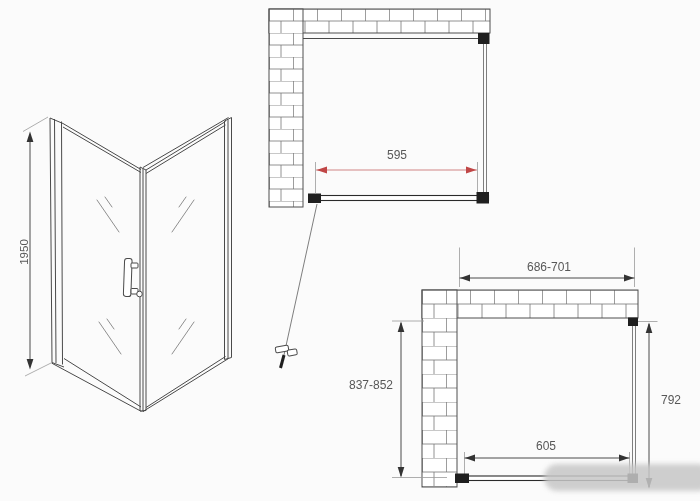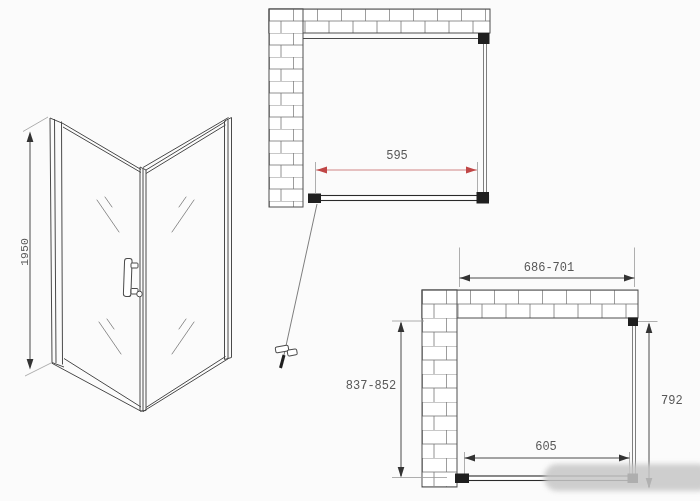--- a/index.html
+++ b/index.html
@@ -1,17 +1,17 @@
 <!DOCTYPE html>
 <html><head>
 <meta charset="utf-8">
 <style>
   html,body{margin:0;padding:0;background:#ffffff;}
   #canvas{position:relative;width:700px;height:501px;background:#fbfbfb;overflow:hidden;
-          font-family:Liberation Mono, monospace;}
+          font-family:Liberation Sans, sans-serif;}
   svg{position:absolute;inset:0;}
   .ln{stroke:#4a4a4a;stroke-width:1;fill:none;}
   .thin{stroke:#6f6f6f;stroke-width:.9;fill:none;}
   .faint{stroke:#9a9a9a;stroke-width:.8;fill:none;}
   .spark{stroke:#8f8f8f;stroke-width:1;fill:none;stroke-linecap:round;}
   .dk{fill:#1f1f1f;stroke:none;}
   .arrow{fill:#333333;stroke:none;}
   .door{fill:#ffffff;stroke:#2a2a2a;stroke-width:1.1;}
   .wht{fill:#ffffff;stroke:#4a4a4a;stroke-width:1;}
   .band{stroke:#4f4f4f;stroke-width:1;}

